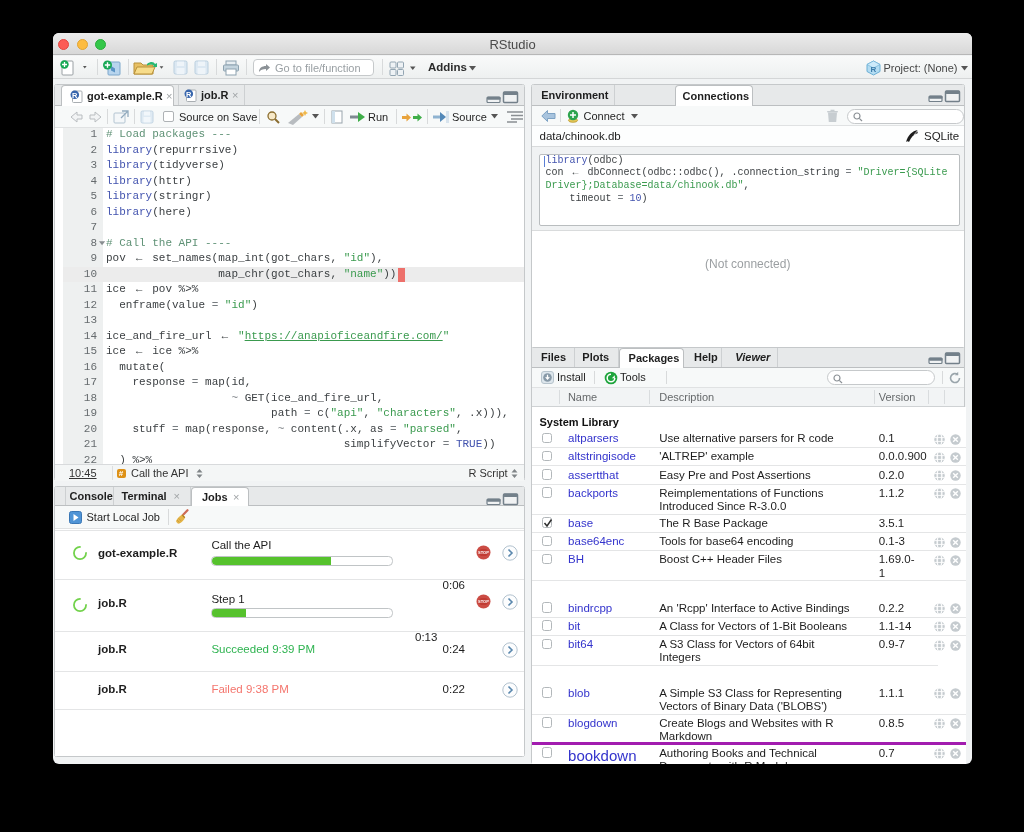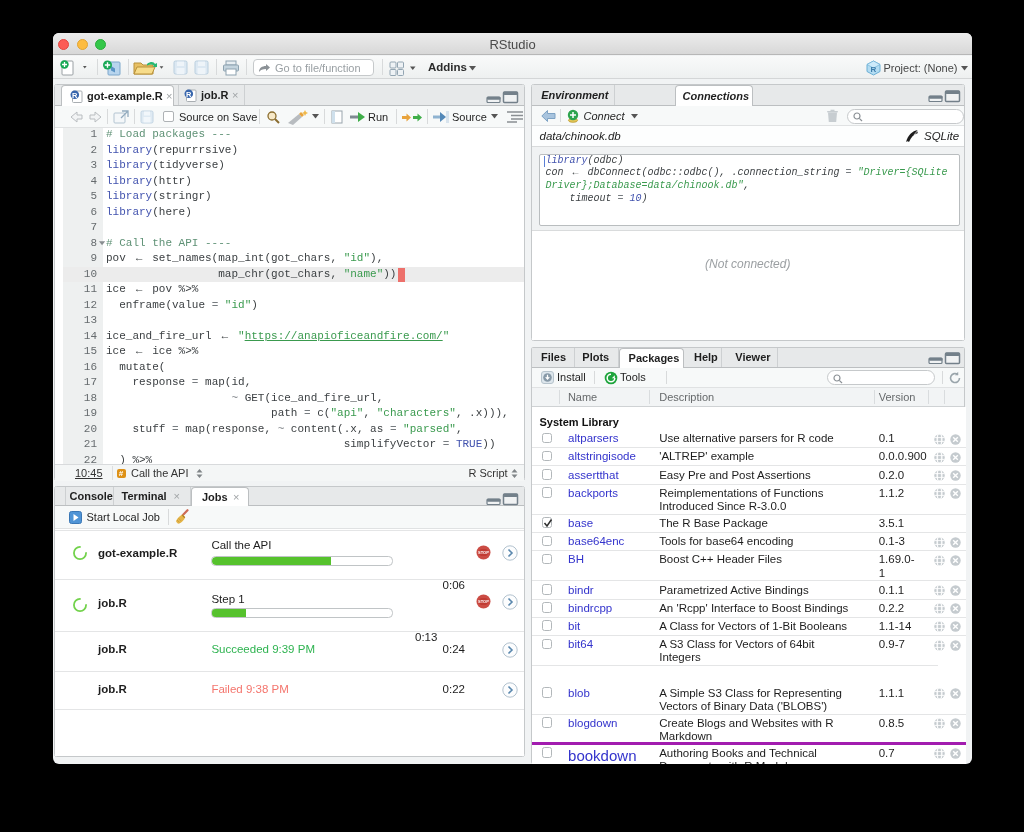--- a/index.html
+++ b/index.html
@@ -237,21 +237,21 @@
 ice <span class="ar">←</span> ice %&gt;%
   mutate(
     response <span class="op">=</span> map(id,
                    <span class="op">~</span> GET(ice_and_fire_url,
                          path <span class="op">=</span> c(<span class="str">"api"</span>, <span class="str">"characters"</span>, .x))),
     stuff <span class="op">=</span> map(response, <span class="op">~</span> content(.x, as <span class="op">=</span> <span class="str">"parsed"</span>,
                                     simplifyVector <span class="op">=</span> <span class="kw">TRUE</span>))
   ) %&gt;%</pre>
     </div>
     <div class="abs" style="left:0;top:379px;width:468.5px;height:17px;background:#f4f6f6;border-top:1px solid #d8dadc;">
-      <div class="abs" style="left:20px;top:2px;font-size:11px;color:#333;text-decoration:underline;">10:45</div>
+      <div class="abs" style="left:14px;top:2px;font-size:11px;color:#333;text-decoration:underline;">10:45</div>
       <div class="abs" style="left:57px;top:1px;bottom:1px;width:1px;background:#dcdee0;"></div>
       <div class="abs" style="left:61.5px;top:3.5px;width:9px;height:9px;background:#dd9117;border-radius:2px;color:#fff;font-size:8px;font-weight:bold;text-align:center;line-height:9px;">#</div>
       <div class="abs" style="left:76px;top:2px;font-size:11px;color:#333;">Call the API</div>
       <svg class="abs" style="left:141px;top:4px" width="7" height="9" viewBox="0 0 7 9">
           <path d="M3.5 0L6.5 3.5H0.5zM3.5 9L0.5 5.5h6z" fill="#808588"></path>
         </svg>
       <div class="abs" style="left:413.5px;top:2px;font-size:11px;color:#333;white-space:nowrap;">R Script</div>
       <svg class="abs" style="left:456px;top:4px" width="7" height="9" viewBox="0 0 7 9">
           <path d="M3.5 0L6.5 3.5H0.5zM3.5 9L0.5 5.5h6z" fill="#808588"></path>
         </svg>
@@ -346,21 +346,21 @@
 
       <div class="abs" style="left:43px;top:154.9px;font-size:11.5px;font-weight:bold;color:#1d1d1d;">job.R</div>
       <div class="abs" style="left:156.4px;top:154.9px;font-size:11.5px;color:#f4756d;">Failed 9:38 PM</div>
       <div class="abs" style="left:360px;top:154.9px;width:50px;font-size:11.5px;color:#1d1d1d;text-align:right;">0:22</div>
       <svg class="abs" style="left:447px;top:153px" width="16" height="16" viewBox="0 0 16 16">
           <circle cx="8" cy="8" r="7.2" fill="#fcfdfe" stroke="#b2c2ce"></circle>
           <path d="M6.5 4.5L10 8l-3.5 3.5" fill="none" stroke="#5a88ae" stroke-width="1.6"></path>
         </svg>
     </div>
   </div>
-  <div id="conn" class="pane" style="left:477.5px;top:51px;width:434.5px;height:257px;font-style:italic;">
+  <div id="conn" class="pane" style="left:477.5px;top:51px;width:434.5px;height:302px;">
     <div class="tabbar" style="height:21px;">
       <div class="tab" style="left:0px;width:83.3px;">
           <div class="tlabel" style="left:9.7px;">Environment</div>
         </div>
       <div class="tab" style="left:83.3px;width:56.6px;margin-top:44px;">
           <div class="tlabel" style="left:10.2px;">History</div>
         </div>
       <div class="tab sel" style="left:143px;width:78px;">
           <div class="tlabel" style="left:7px;">Connections</div>
         </div>
@@ -422,21 +422,21 @@
         </div>
       <div class="tab" style="left:43.3px;width:44.3px;">
           <div class="tlabel" style="left:7.5px;">Plots</div>
         </div>
       <div class="tab sel" style="left:87.6px;width:65.1px;">
           <div class="tlabel" style="left:8.5px;">Packages</div>
         </div>
       <div class="tab" style="left:152.7px;width:38.2px;">
           <div class="tlabel" style="left:9.8px;">Help</div>
         </div>
-      <div class="tab" style="left:190.9px;width:56.1px;">
+      <div class="tab" style="left:190.9px;width:56.1px;font-style:italic;">
           <div class="tlabel" style="left:12.9px;">Viewer</div>
         </div>
       <svg class="minmax" style="left:396px;top:4px" width="36" height="13" viewBox="0 0 36 13">
         <rect x="1" y="6" width="13" height="5.5" rx="1" fill="#f0f2f3" stroke="#73808a" stroke-width="1.2"></rect>
           <rect x="1" y="5.8" width="13.5" height="3" rx="1" fill="#73808a"></rect>
         <rect x="17.5" y="1" width="14" height="10.5" rx="1" fill="#f0f2f3" stroke="#73808a" stroke-width="1.5"></rect>
           <rect x="17.5" y="0.8" width="14" height="3.2" rx="1" fill="#73808a"></rect>
       </svg>
     </div>
     <div class="ptool" style="top:19.5px;height:20px;">
@@ -570,39 +570,24 @@
           <svg class="abs" style="left:402.5px;top:3.6px" width="11" height="11" viewBox="0 0 11 11">
             <circle cx="5.5" cy="5.5" r="5.2" fill="#c5cbcf"></circle>
             <path d="M0.5 3.6h10M0.5 7.4h10M3.6 0.5v10M7.4 0.5v10" stroke="#fff" stroke-width="0.9" fill="none"></path>
             <ellipse cx="5.5" cy="5.5" rx="2.6" ry="5.2" fill="none" stroke="#fff" stroke-width="0.9"></ellipse>
           </svg>
           <svg class="abs" style="left:418px;top:3.6px" width="11" height="11" viewBox="0 0 11 11">
             <circle cx="5.5" cy="5.5" r="5.2" fill="#c5cbcf"></circle>
             <path d="M3.2 3.2l4.6 4.6M7.8 3.2l-4.6 4.6" stroke="#fff" stroke-width="1.4"></path>
           </svg>
         </div>
-      <div class="abs" style="left:0;top:174.4px;width:434px;height:18.2px;border-bottom:1px solid #e4e5e6;">
-          <div class="abs" style="left:10.3px;top:2.7px;width:10.5px;height:10.5px;background:#fff;border:1px solid #b2b7ba;border-radius:2.5px;"></div>
-          <div class="abs" style="left:36.6px;top:2.2px;font-size:11.5px;color:#3333cc;">bindr</div>
-          <div class="abs" style="left:127.7px;top:2.2px;width:196px;font-size:11.5px;line-height:13.2px;color:#1d1d1d;">Parametrized Active Bindings</div>
-          <div class="abs" style="left:347.2px;top:2.2px;width:48px;font-size:11.5px;line-height:13.2px;color:#1d1d1d;overflow:hidden;">0.1.1</div>
-          <svg class="abs" style="left:402.5px;top:3.6px" width="11" height="11" viewBox="0 0 11 11">
-            <circle cx="5.5" cy="5.5" r="5.2" fill="#c5cbcf"></circle>
-            <path d="M0.5 3.6h10M0.5 7.4h10M3.6 0.5v10M7.4 0.5v10" stroke="#fff" stroke-width="0.9" fill="none"></path>
-            <ellipse cx="5.5" cy="5.5" rx="2.6" ry="5.2" fill="none" stroke="#fff" stroke-width="0.9"></ellipse>
-          </svg>
-          <svg class="abs" style="left:418px;top:3.6px" width="11" height="11" viewBox="0 0 11 11">
-            <circle cx="5.5" cy="5.5" r="5.2" fill="#c5cbcf"></circle>
-            <path d="M3.2 3.2l4.6 4.6M7.8 3.2l-4.6 4.6" stroke="#fff" stroke-width="1.4"></path>
-          </svg>
-        </div>
       <div class="abs" style="left:0;top:192.6px;width:434px;height:18.2px;border-bottom:1px solid #e4e5e6;">
           <div class="abs" style="left:10.3px;top:2.7px;width:10.5px;height:10.5px;background:#fff;border:1px solid #b2b7ba;border-radius:2.5px;"></div>
           <div class="abs" style="left:36.6px;top:2.2px;font-size:11.5px;color:#3333cc;">bindrcpp</div>
-          <div class="abs" style="left:127.7px;top:2.2px;width:196px;font-size:11.5px;line-height:13.2px;color:#1d1d1d;">An 'Rcpp' Interface to Boost Bindings</div>
+          <div class="abs" style="left:127.7px;top:2.2px;width:196px;font-size:11.5px;line-height:13.2px;color:#1d1d1d;">An 'Rcpp' Interface to Active Bindings</div>
           <div class="abs" style="left:347.2px;top:2.2px;width:48px;font-size:11.5px;line-height:13.2px;color:#1d1d1d;overflow:hidden;">0.2.2</div>
           <svg class="abs" style="left:402.5px;top:3.6px" width="11" height="11" viewBox="0 0 11 11">
             <circle cx="5.5" cy="5.5" r="5.2" fill="#c5cbcf"></circle>
             <path d="M0.5 3.6h10M0.5 7.4h10M3.6 0.5v10M7.4 0.5v10" stroke="#fff" stroke-width="0.9" fill="none"></path>
             <ellipse cx="5.5" cy="5.5" rx="2.6" ry="5.2" fill="none" stroke="#fff" stroke-width="0.9"></ellipse>
           </svg>
           <svg class="abs" style="left:418px;top:3.6px" width="11" height="11" viewBox="0 0 11 11">
             <circle cx="5.5" cy="5.5" r="5.2" fill="#c5cbcf"></circle>
             <path d="M3.2 3.2l4.6 4.6M7.8 3.2l-4.6 4.6" stroke="#fff" stroke-width="1.4"></path>
           </svg>

